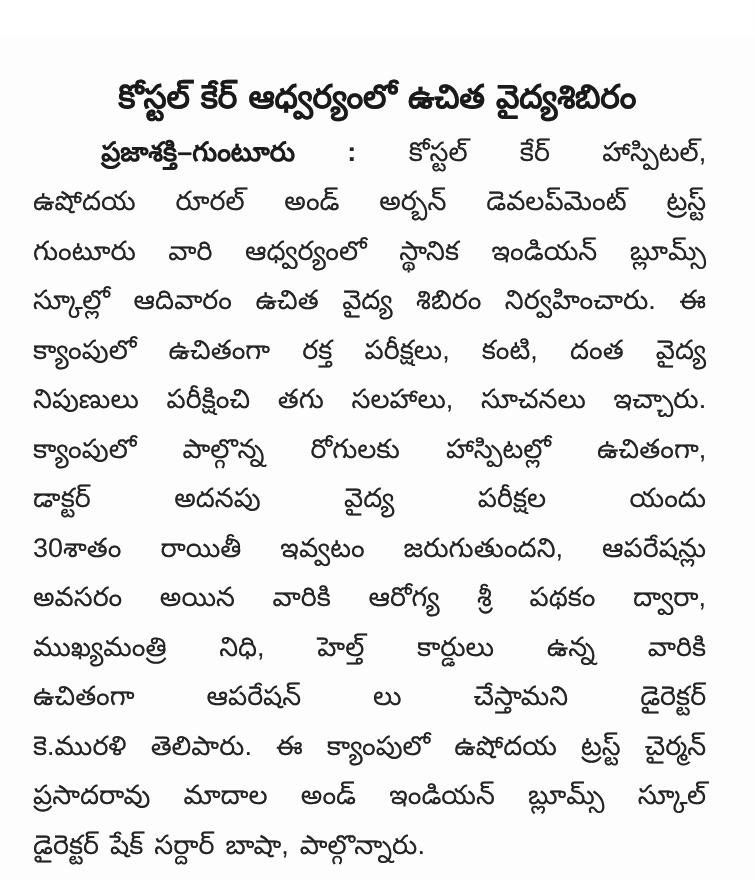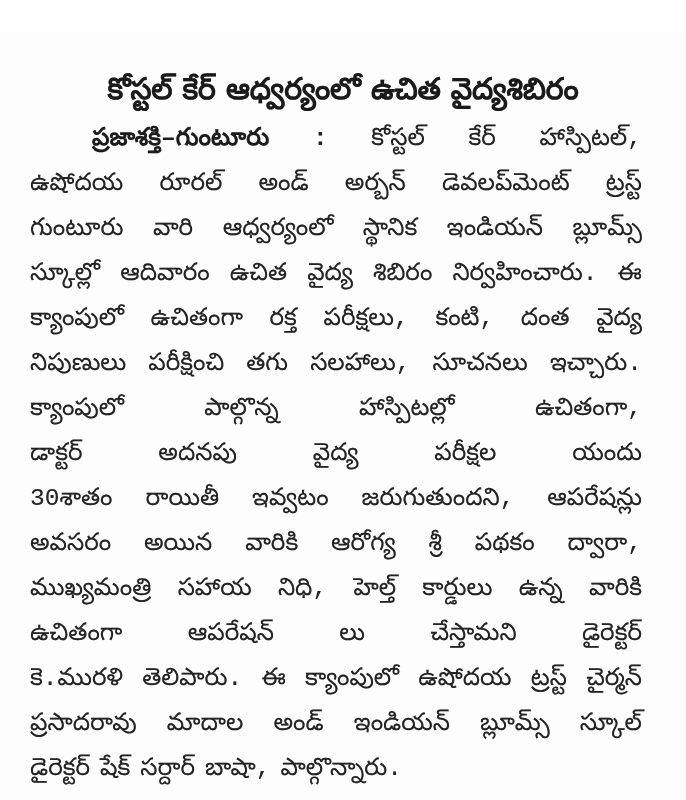--- a/index.html
+++ b/index.html
@@ -42,21 +42,21 @@
     text-shadow: 0 0 0.6px rgba(40,40,40,0.55);
   }
 
   
   .article-body {
     position: absolute;
     left: 30px;
     top: 84px;
     width: 612px;
     color: #242424;
-    font-family: Liberation Mono, monospace;
+    font-family: Liberation Sans, sans-serif;
     font-size: 24.5px;
     line-height: 45px;
   }
 
   .para-line {
     display: flex;
     width: 100%;
     height: 45px;
     align-items: baseline;
     white-space: nowrap;
@@ -145,20 +145,21 @@
         <span class="w">నిపుణులు</span>
         <span class="w">పరీక్షించి</span>
         <span class="w">తగు</span>
         <span class="w">సలహాలు,</span>
         <span class="w">సూచనలు</span>
         <span class="w">ఇచ్చారు.</span>
       </div>
       <div class="para-line justify">
         <span class="w">క్యాంపులో</span>
         <span class="w">పాల్గొన్న</span>
+        <span class="w">రోగులకు</span>
         <span class="w">హాస్పిటల్లో</span>
         <span class="w">ఉచితంగా,</span>
       </div>
       <div class="para-line justify">
         <span class="w">డాక్టర్</span>
         <span class="w">అదనపు</span>
         <span class="w">వైద్య</span>
         <span class="w">పరీక్షల</span>
         <span class="w">యందు</span>
       </div>
@@ -173,21 +174,20 @@
         <span class="w">అవసరం</span>
         <span class="w">అయిన</span>
         <span class="w">వారికి</span>
         <span class="w">ఆరోగ్య</span>
         <span class="w">శ్రీ</span>
         <span class="w">పథకం</span>
         <span class="w">ద్వారా,</span>
       </div>
       <div class="para-line justify">
         <span class="w">ముఖ్యమంత్రి</span>
-        <span class="w">సహాయ</span>
         <span class="w">నిధి,</span>
         <span class="w">హెల్త్</span>
         <span class="w">కార్డులు</span>
         <span class="w">ఉన్న</span>
         <span class="w">వారికి</span>
       </div>
       <div class="para-line justify">
         <span class="w">ఉచితంగా</span>
         <span class="w">ఆపరేషన్</span>
         <span class="w">లు</span>

